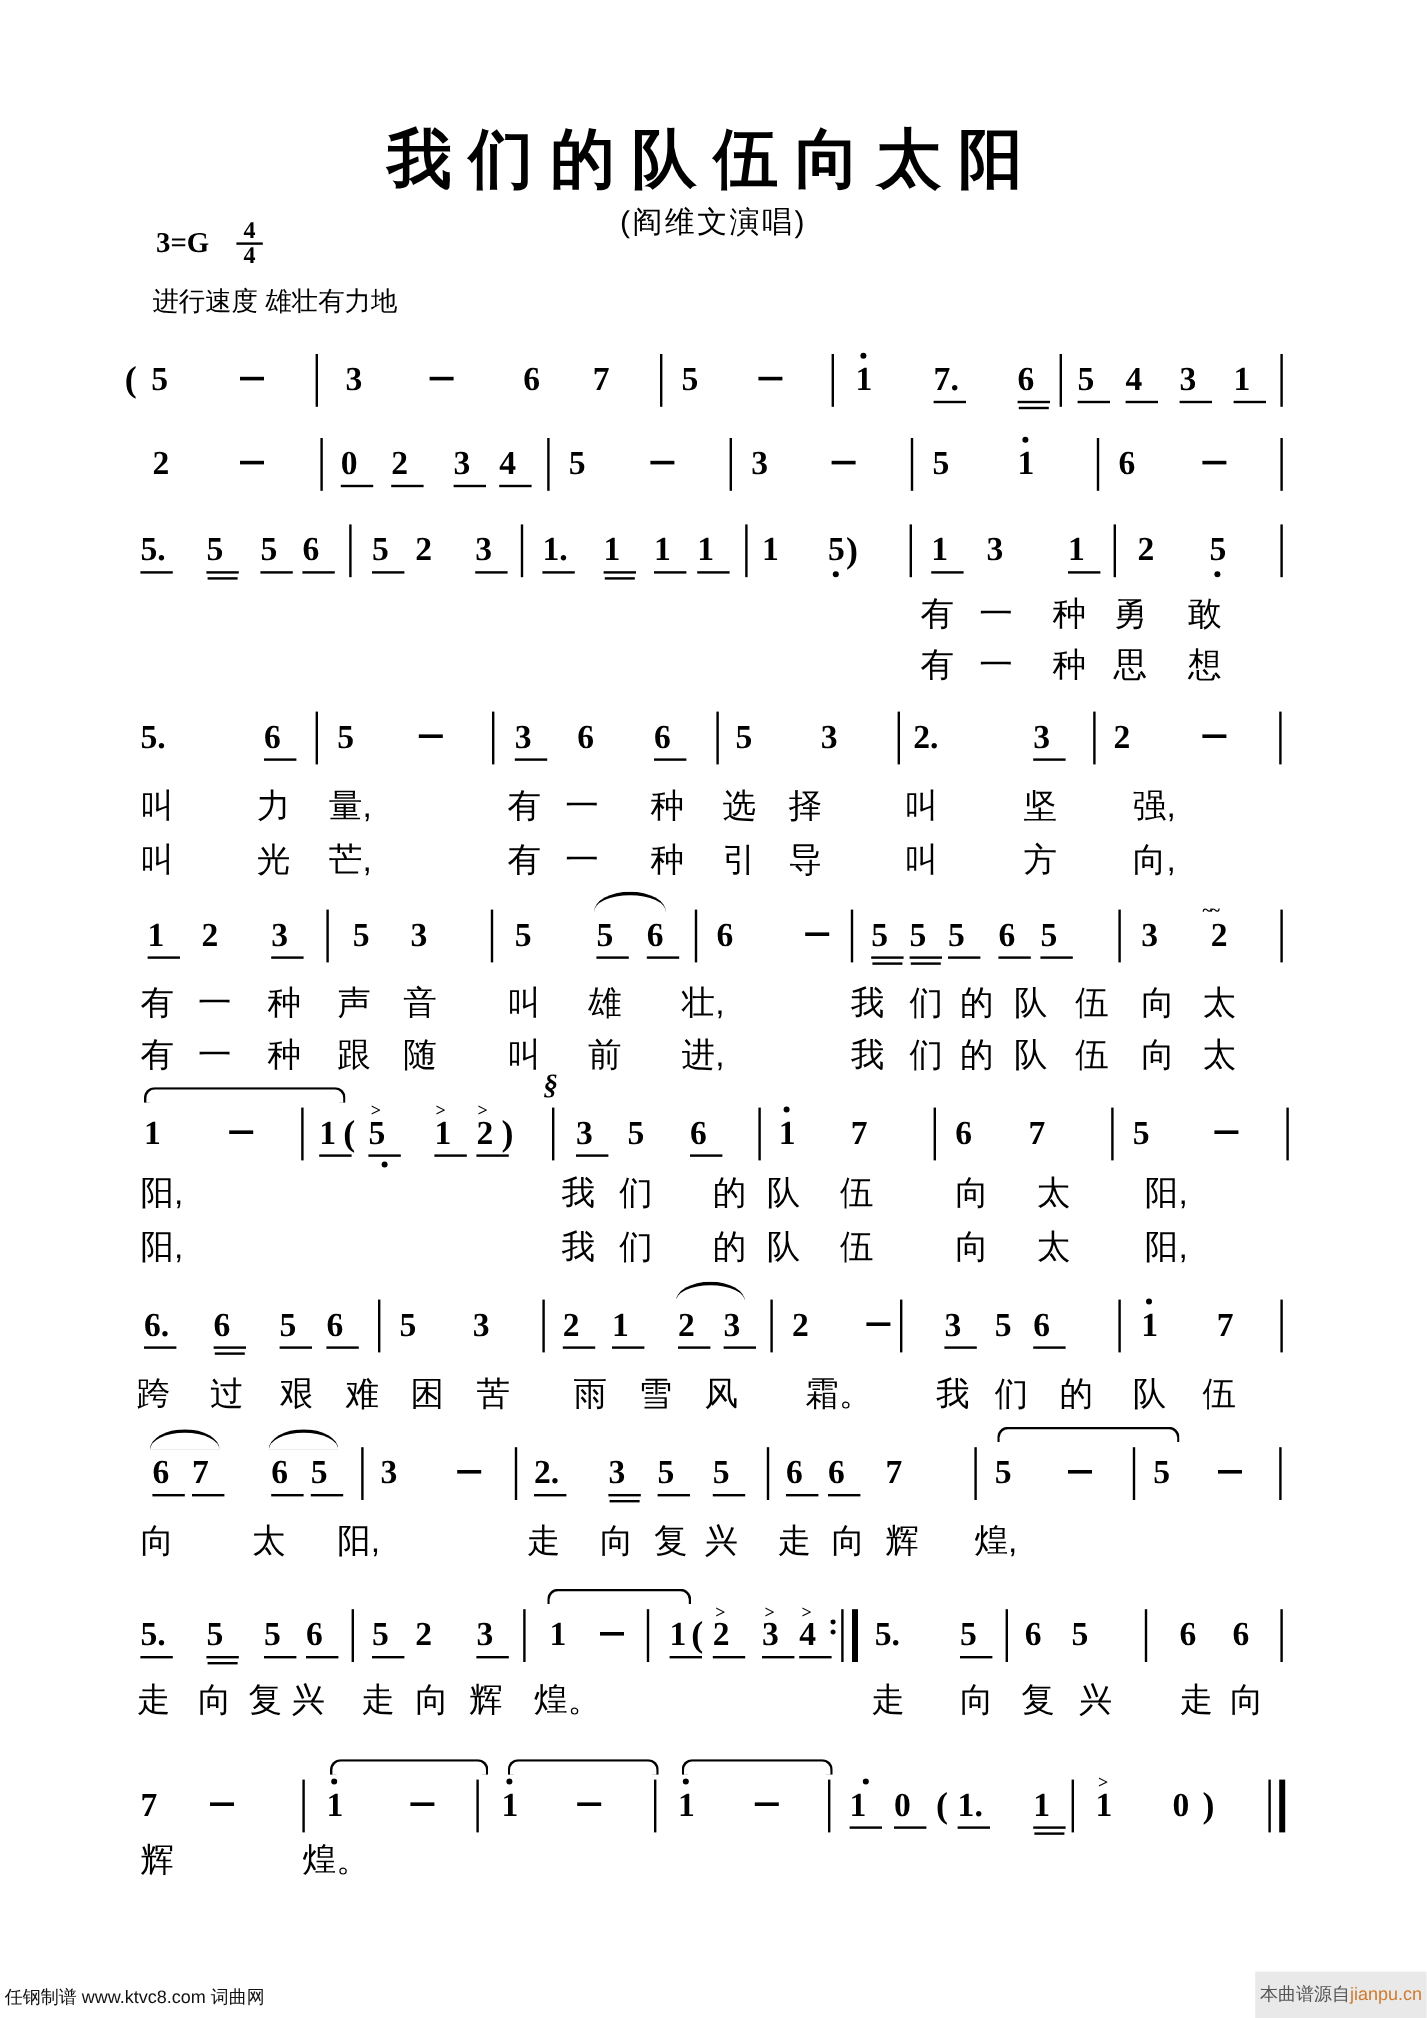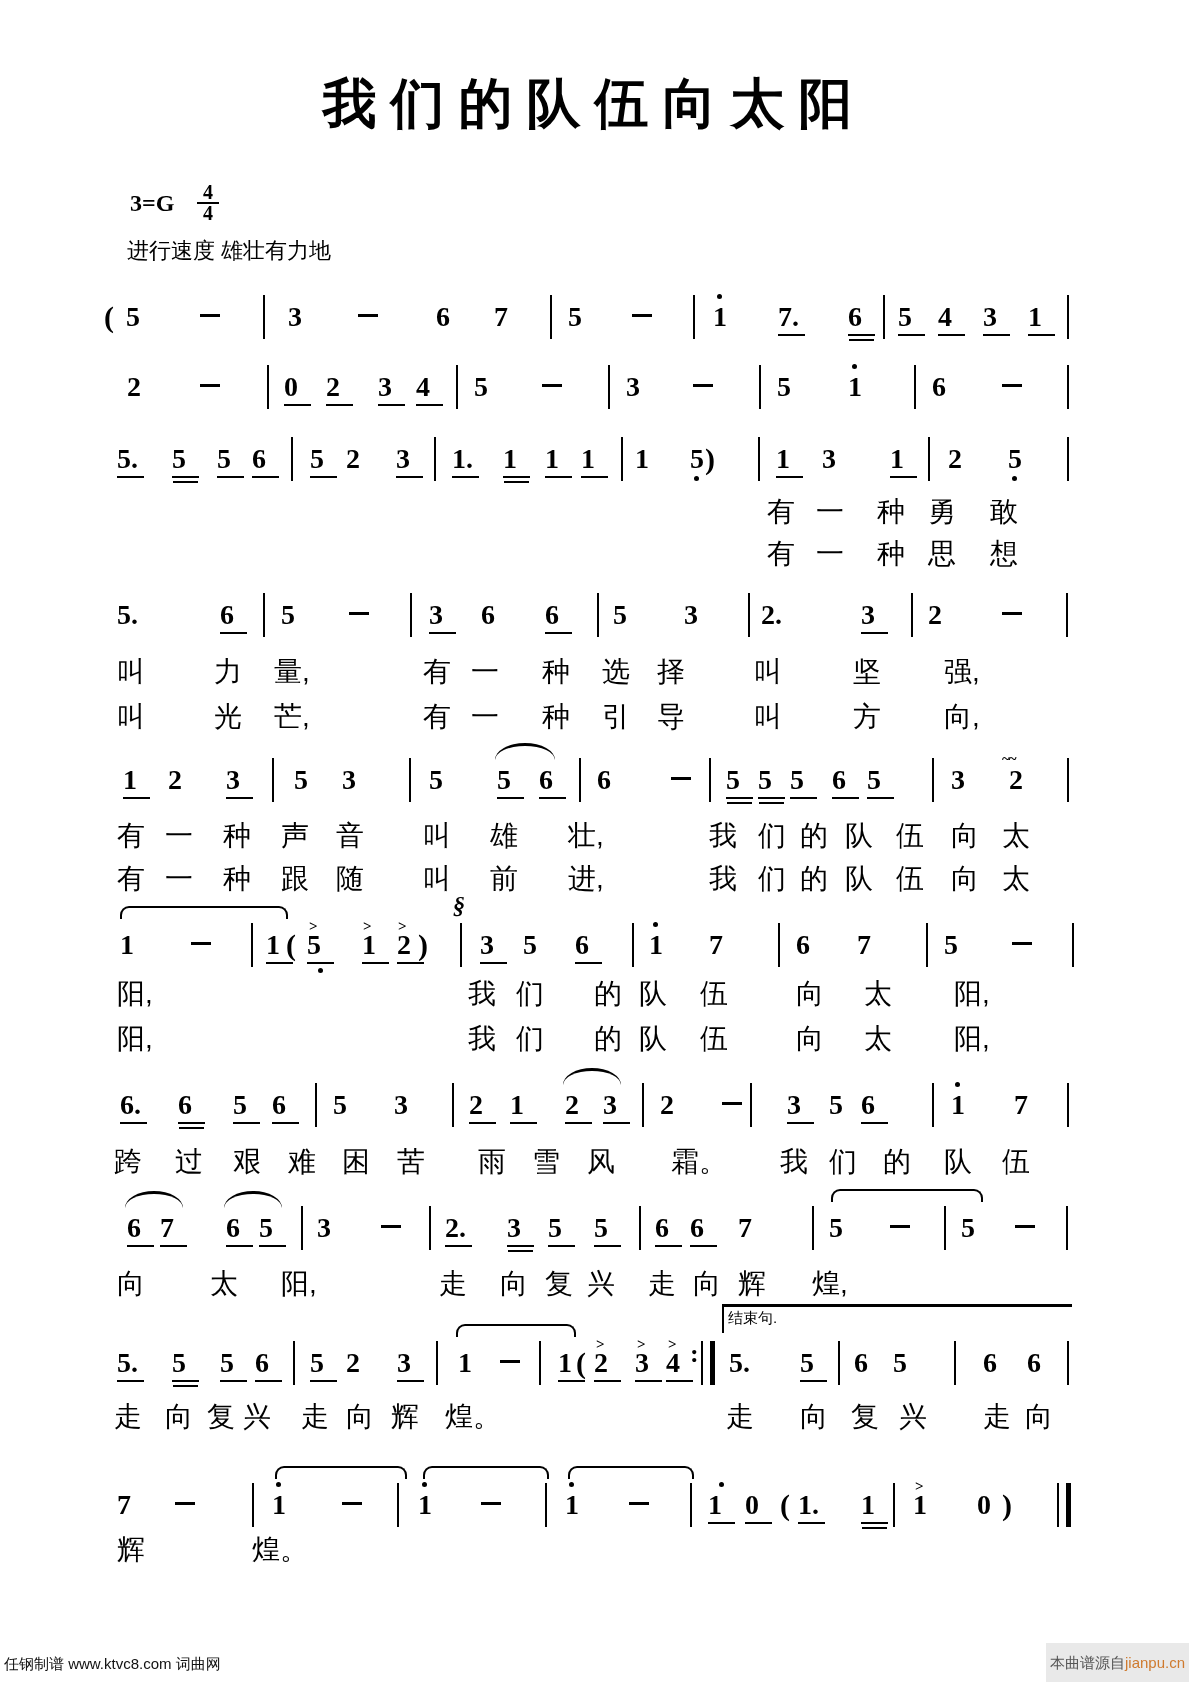--- a/index.html
+++ b/index.html
@@ -1,19 +1,19 @@
 <!DOCTYPE html>
 <html><head>
 <meta charset="utf-8">
 <style>
   html,body { margin:0; padding:0; background:#ffffff; }
   #page { position:relative; width:1189px; height:1682px; background:#ffffff; color:#000;
           font-family:"Liberation Serif", serif; overflow:hidden; }
 
-  .title { position:absolute; top:68px; left:0; width:100%; text-align:center;
+  .title { position:absolute; top:97px; left:0; width:100%; text-align:center;
            font-size:54px; font-weight:bold; letter-spacing:14px;
            font-family:Liberation Serif, serif; }
   .subtitle { position:absolute; top:168px; left:0; width:100%; text-align:center;
               font-size:25px; letter-spacing:2px; font-family:"Liberation Sans", sans-serif; }
   .keysig { position:absolute; left:130px; top:190px; font-size:24px; font-weight:bold; }
   .ts { position:absolute; left:197px; top:183px; width:22px; text-align:center;
         font-weight:bold; font-size:20px; line-height:19px; }
   .ts .tstop { border-bottom:2px solid #000; }
   .tempo { position:absolute; left:127px; top:236px; font-size:22px;
            font-family:"Liberation Sans", sans-serif; }
@@ -63,20 +63,21 @@
                 background:#e9e9e9; font-size:15px; line-height:39px; text-align:center;
                 font-family:"Liberation Sans", sans-serif; }
   .foot-right .site { color:#555555; }
   .foot-right .domain { color:#cf7a2e; }
 </style>
 </head>
 <body>
 
 <div id="page">
   <div class="title">我们的队伍向太阳</div>
+  <div class="subtitle">(阎维文演唱)</div>
   <div class="keysig">3=G</div>
   <div class="ts">
     <div class="tstop">4</div>
     <div class="tsbot">4</div>
   </div>
   <div class="tempo">进行速度 雄壮有力地</div>
 
   <div id="score">
       <span class="tok par" style="top: 302px; left: 104px;">(</span>
       <span class="tok " style="top: 302px; left: 126px;">5</span>
@@ -440,19 +441,16 @@
       <span class="tok par" style="top: 1490px; left: 1002px;">)</span>
       <div class="dbar" style="top: 1483px; left: 1057px;"></div>
       <span class="tok acc" style="top: 1471px; left: 915px;">&gt;</span>
       <div class="flat" style="left: 275px; width: 128px; top: 1466px;"></div>
       <div class="flat" style="left: 423px; width: 122px; top: 1466px;"></div>
       <div class="flat" style="left: 568px; width: 122px; top: 1466px;"></div>
       <span class="lyr" style="left: 117px; top: 1534px;">辉</span>
       <span class="lyr" style="left: 252px; top: 1534px;">煌。</span>
     </div>
 
-  <div class="endbox" id="endbox" style="left: 722px; top: 1304px; width: 348px;">
-    <span>结束句.</span>
-  </div>
 
   <div class="foot-left">任钢制谱 www.ktvc8.com 词曲网</div>
   <div class="foot-right"><span class="site">本曲谱源自</span><span class="domain">jianpu.cn</span></div>
 </div>
 
 </body></html>

